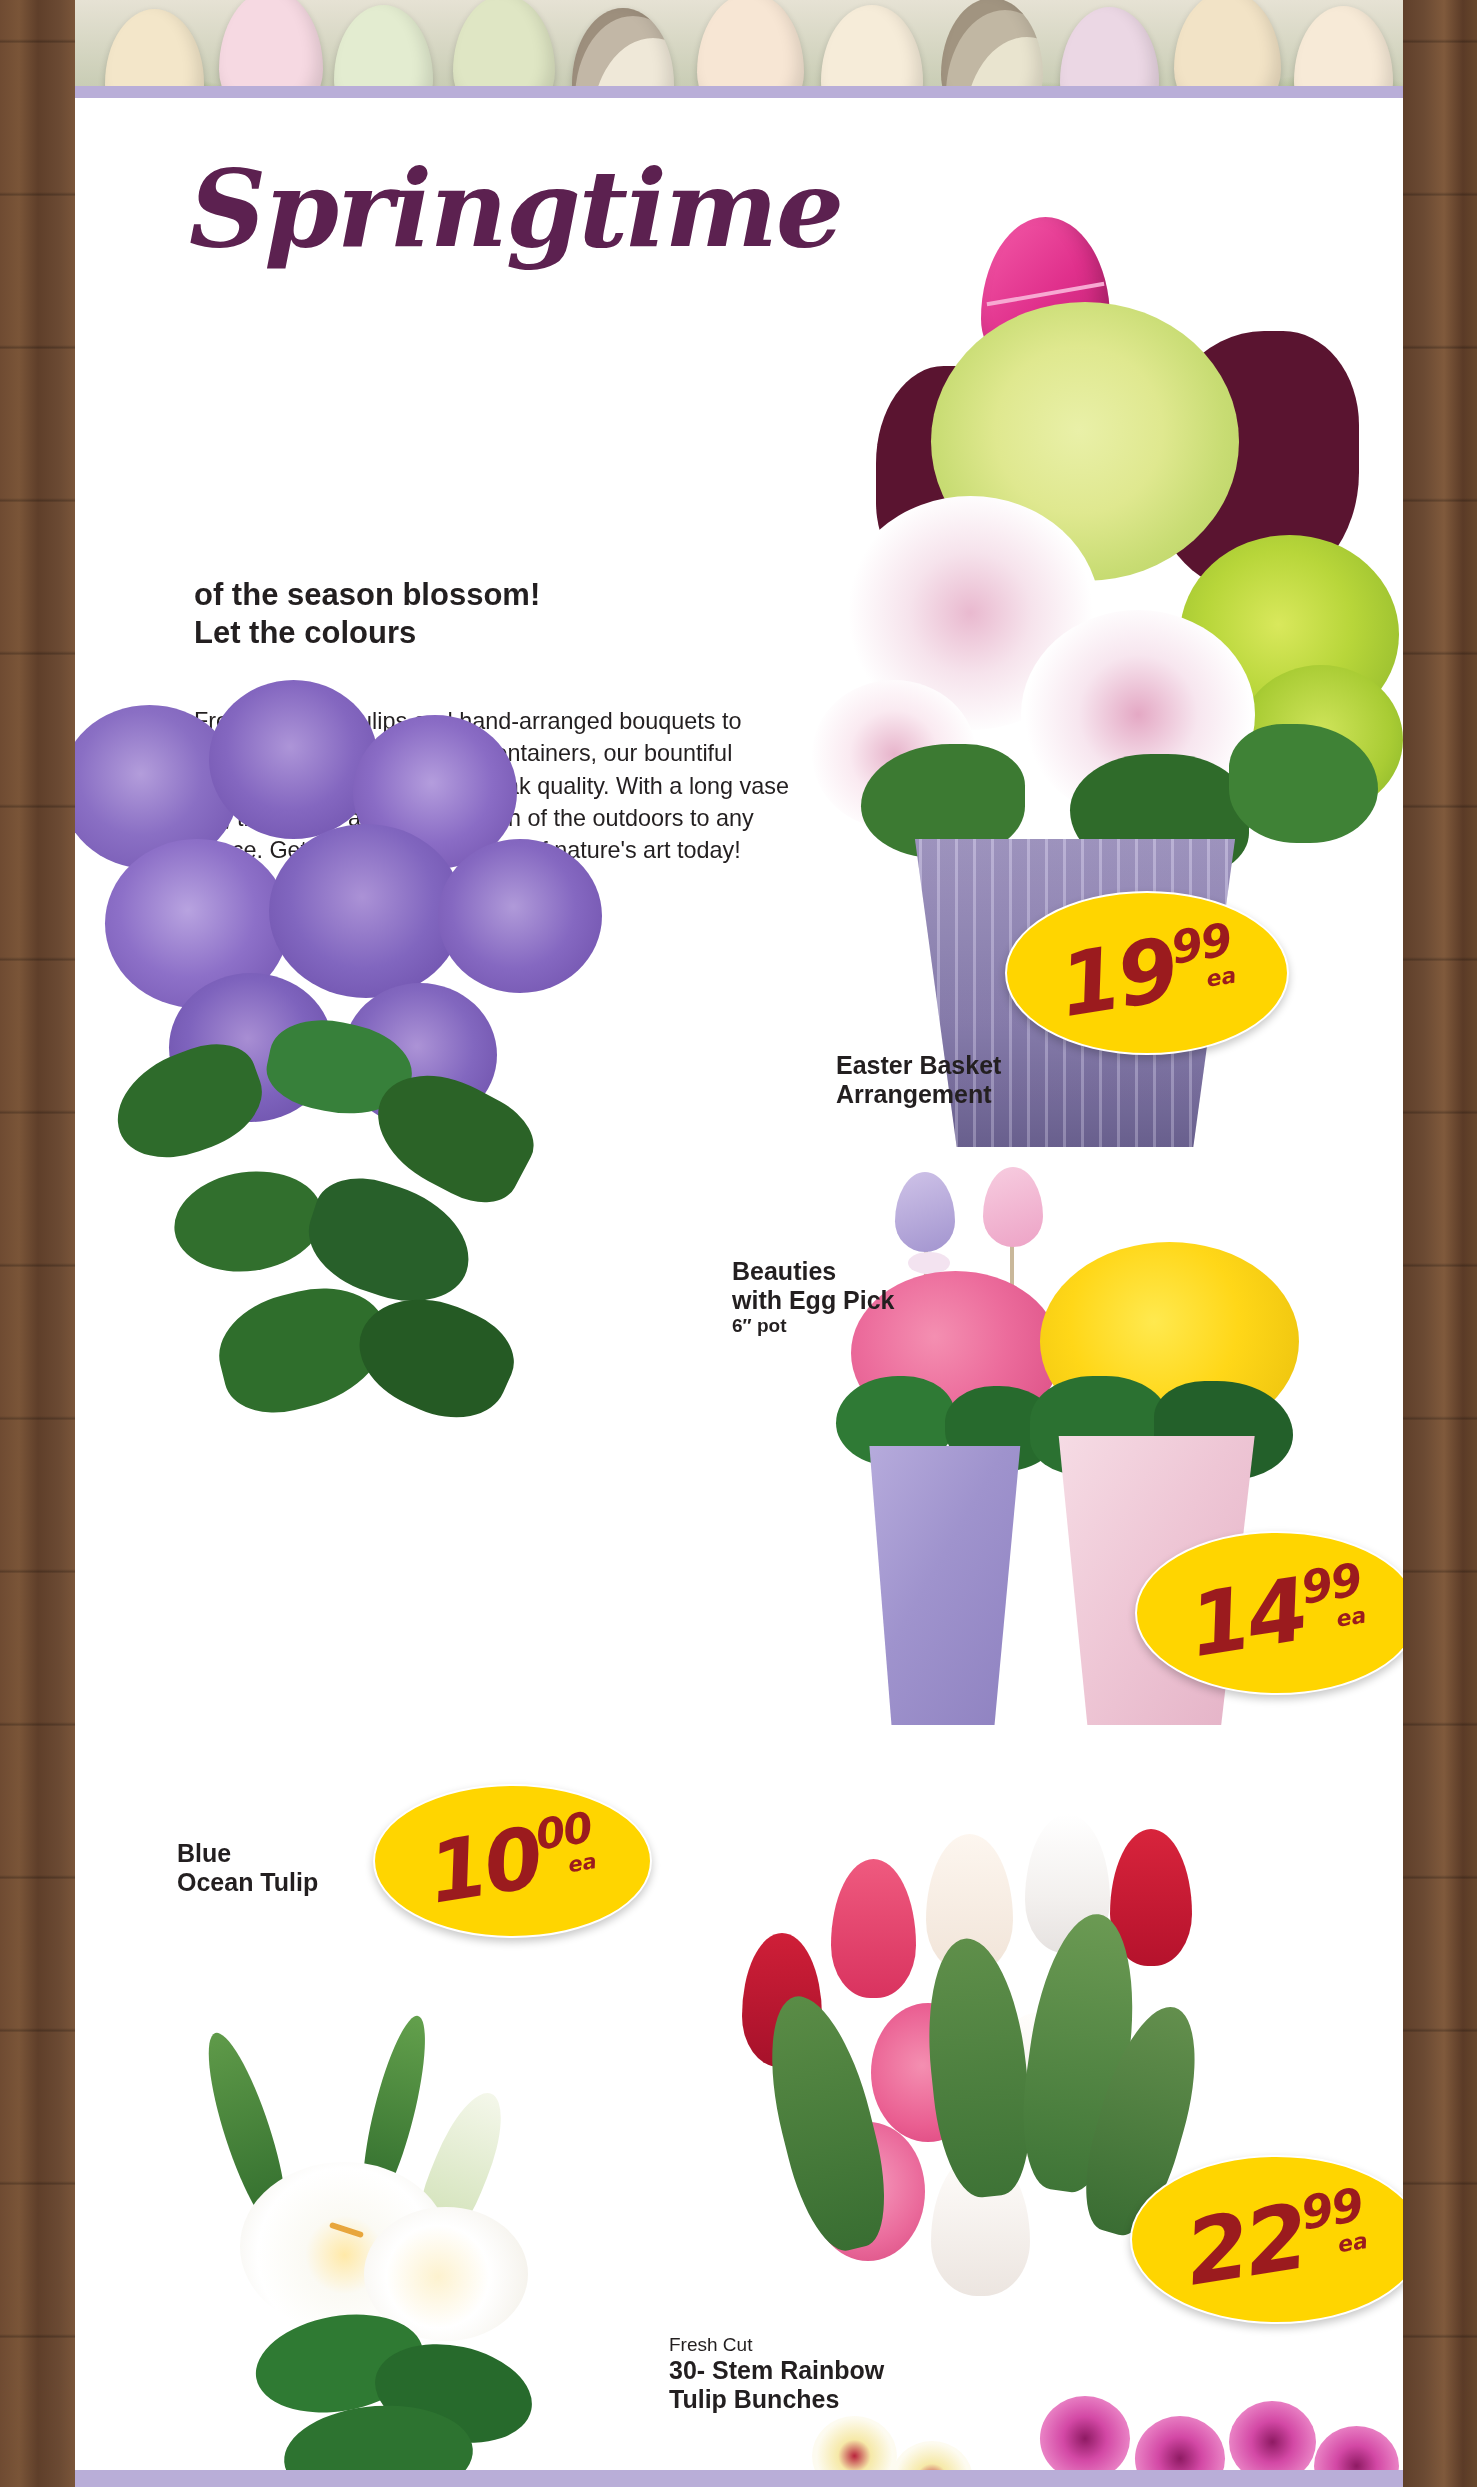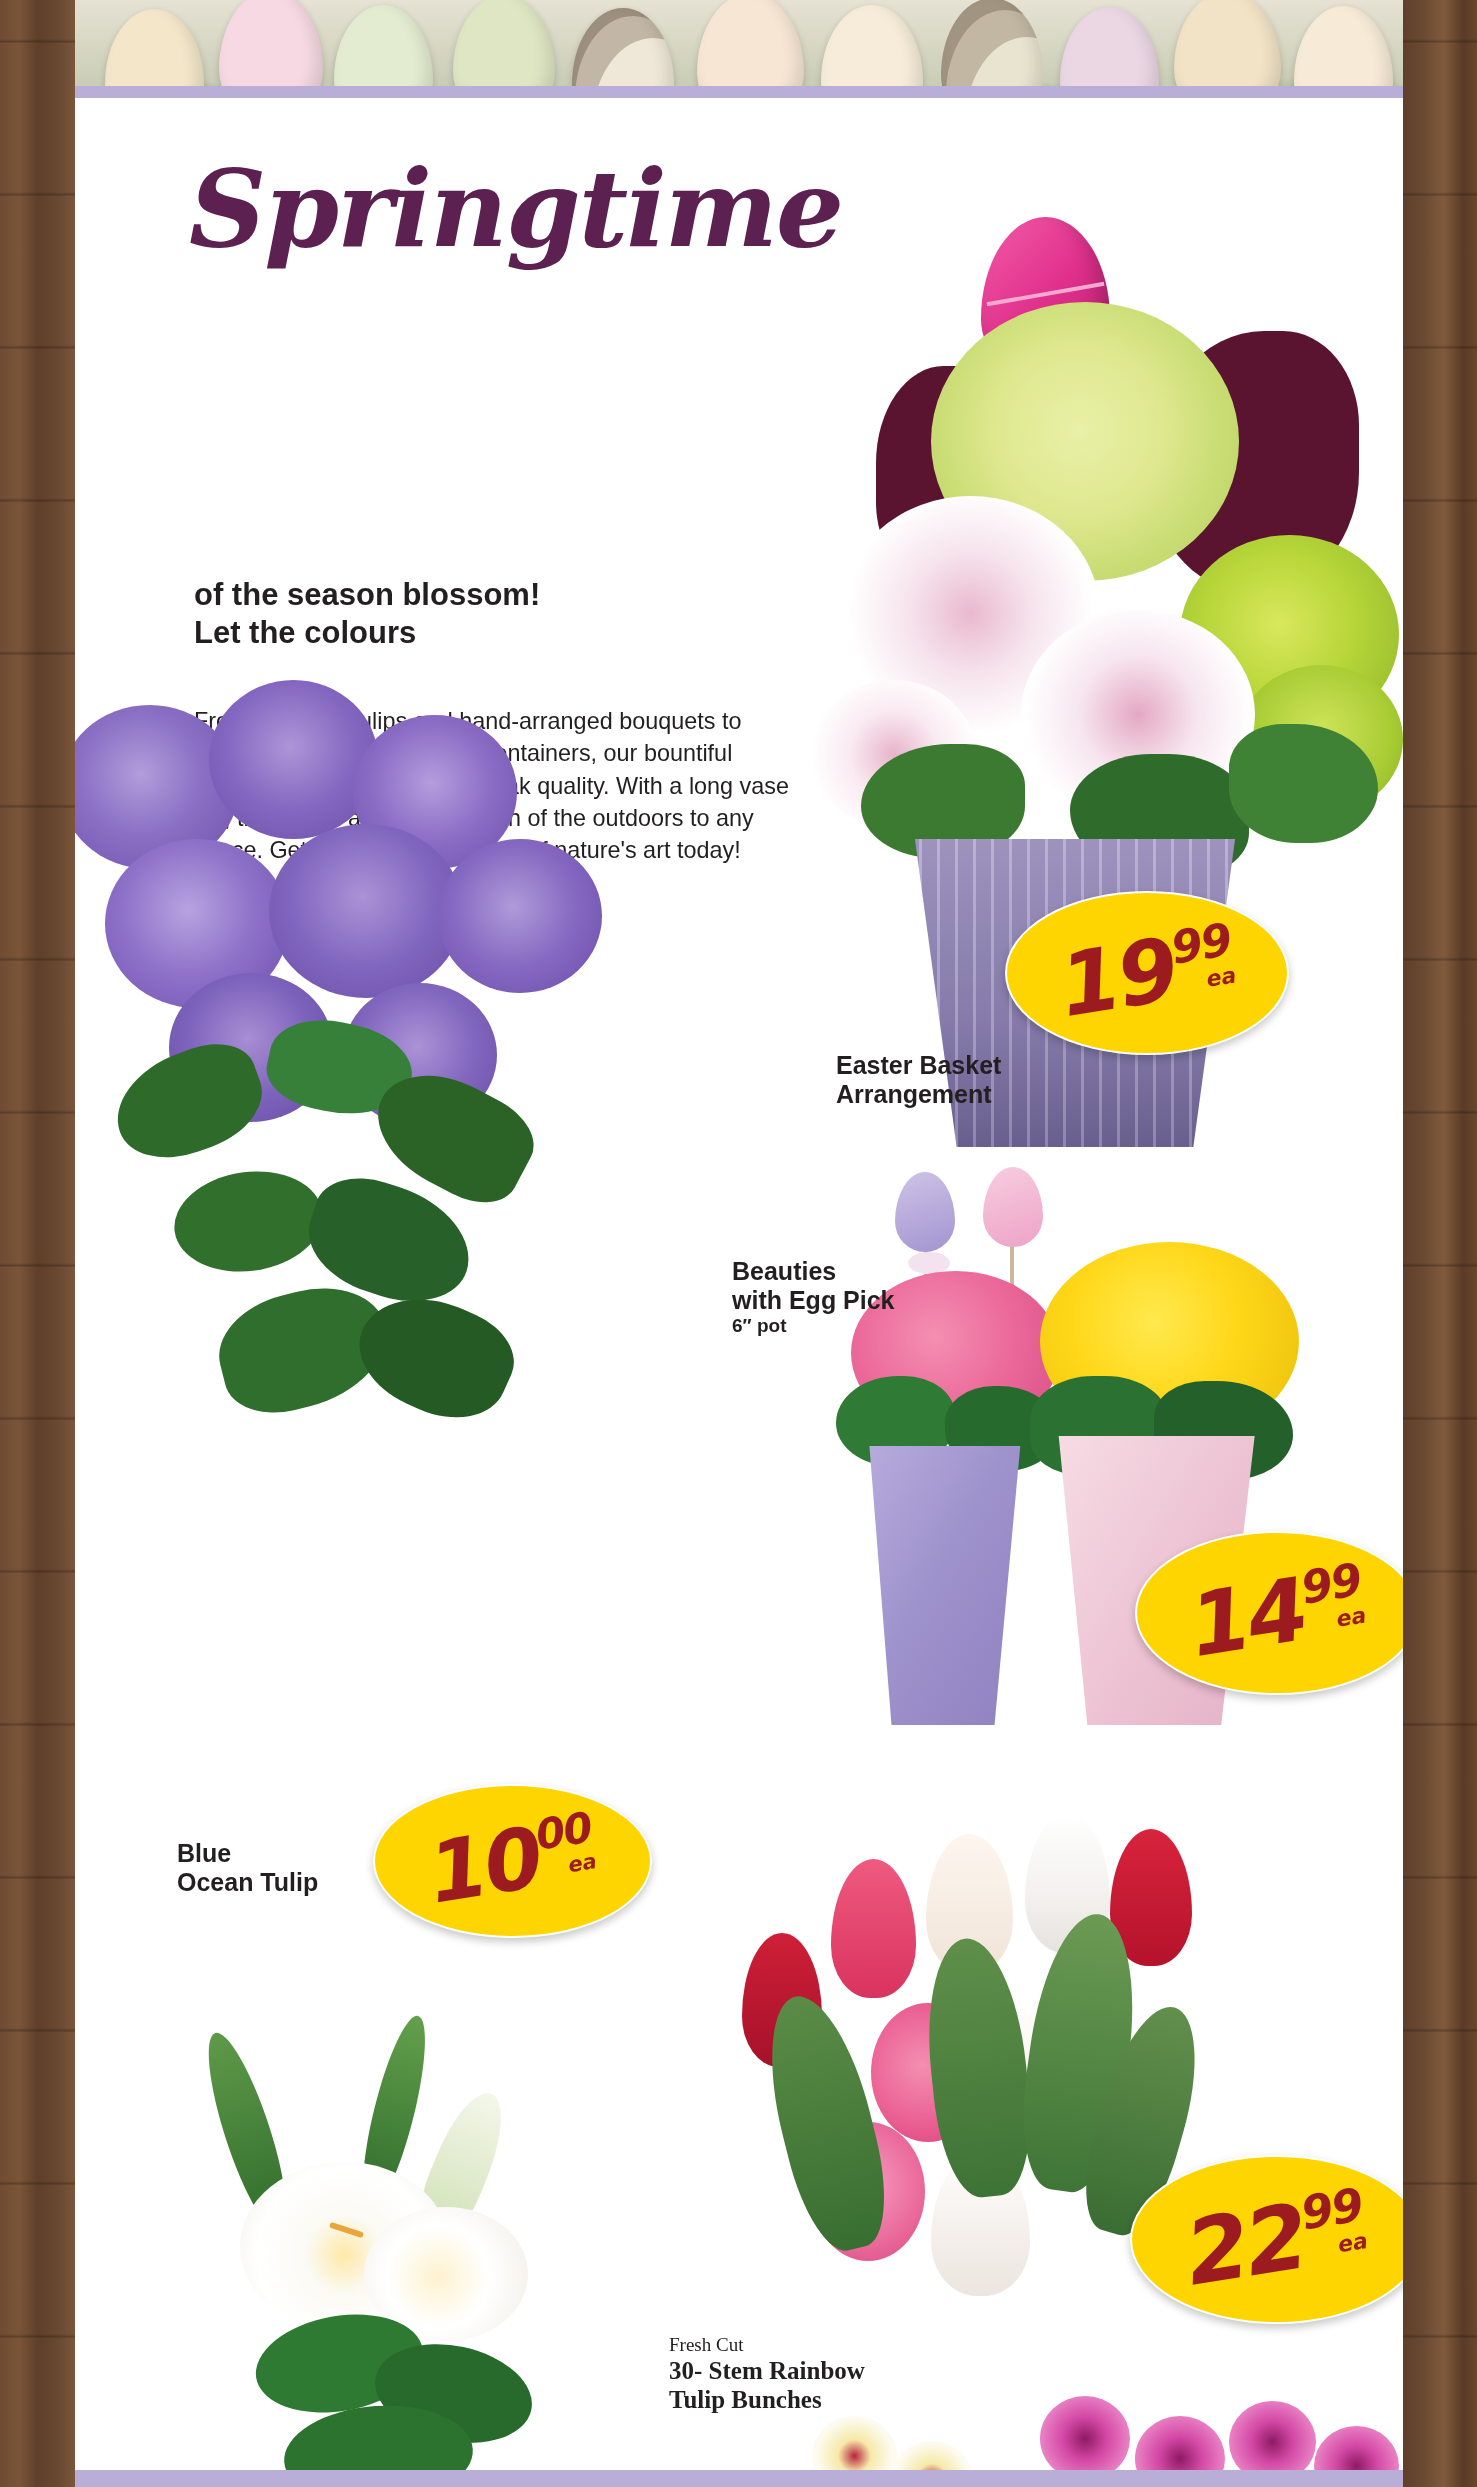--- a/index.html
+++ b/index.html
@@ -219,21 +219,21 @@
   }
   .caption .sub {
     font-size: 19px;
     font-weight: bold;
     line-height: 1.2;
   }
 
   #cap-basket  { left: 761px; top: 953px; width: 308px; }
   #cap-kalanchoe { left: 657px; top: 1159px; width: 279px; }
   #cap-poms    { left: 102px;  top: 1741px; width: 269px; }
-  #cap-tulips  { left: 594px; top: 2236px; width: 348px; font-family: Liberation Serif, serif; }
+  #cap-tulips  { left: 594px; top: 2236px; width: 348px; }
 
   
   .photo { position: absolute; }
 
   
   #photo-basket { left: 667px; top: 119px; width: 662px; height: 955px; }
   .pot {
     position: absolute;
     left: 159px; top: 622px;
     width: 348px; height: 308px;

